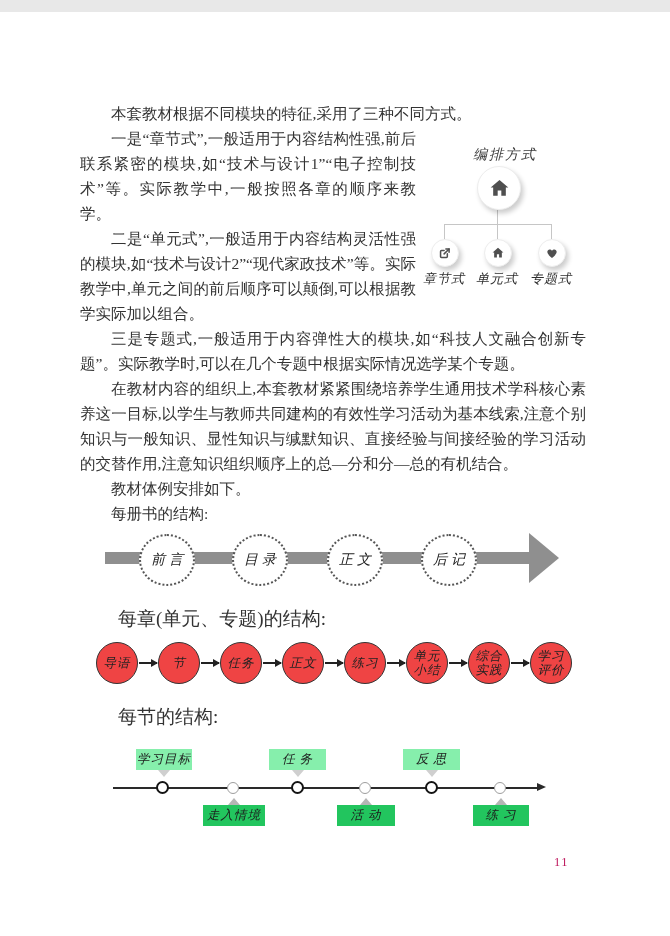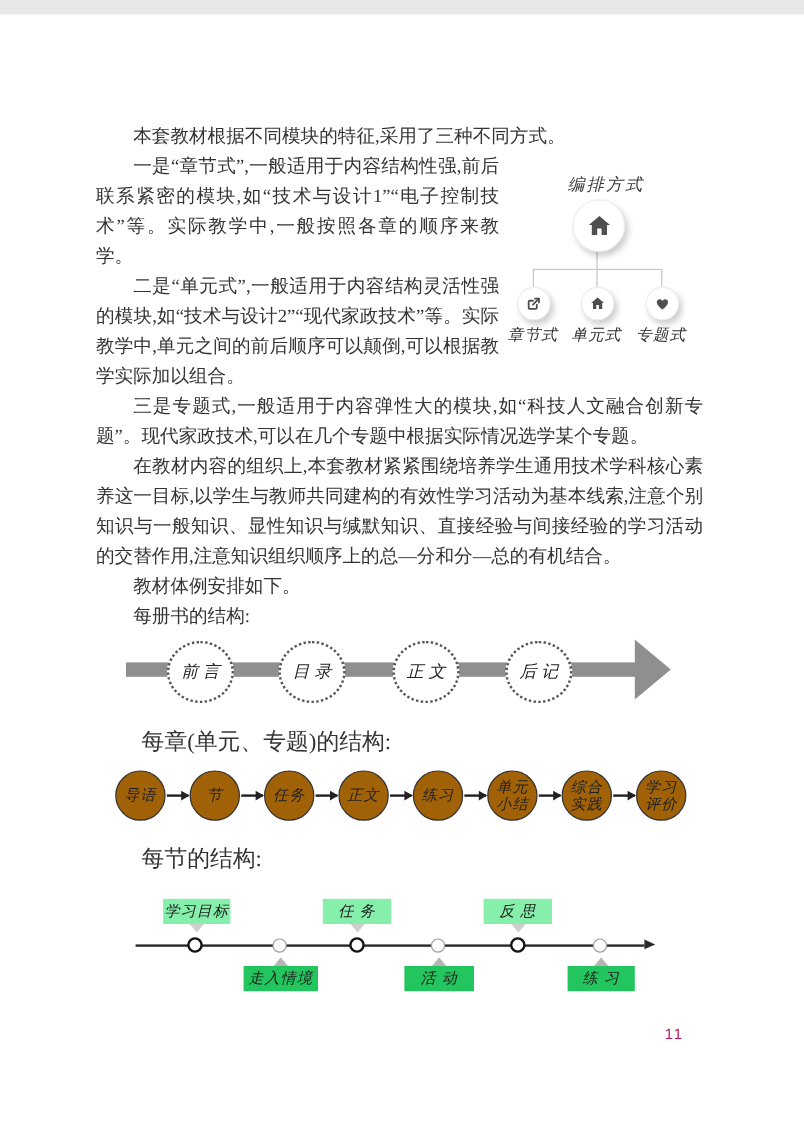--- a/index.html
+++ b/index.html
@@ -44,21 +44,21 @@
              border-left:30px solid #8f8f8f; }
   .d1-node { position:absolute; top:10px; width:48px; height:48px; border-radius:50%;
              border:2px dotted #555; background:#fff; display:flex; align-items:center; justify-content:center;
              font-size:14px; font-style:italic; letter-spacing:4px; padding-left:4px; box-sizing:content-box;
              color:#222; }
   .d1-n1 { left:44px; } .d1-n2 { left:137px; } .d1-n3 { left:232px; } .d1-n4 { left:326px; }
 
   
   .d2 { position:absolute; left:96px; top:628px; width:476px; height:46px;
         display:flex; align-items:center; }
-  .d2-node { width:42px; height:42px; border:1.4px solid #333; border-radius:50%; background:#a16207;
+  .d2-node { width:42px; height:42px; border:1.4px solid #333; border-radius:50%; background:#ef4444;
              display:flex; align-items:center; justify-content:center; text-align:center;
              font-size:12.5px; line-height:14px; font-style:italic; color:#222;
              white-space:pre-line; letter-spacing:1px; flex:0 0 auto; box-sizing:border-box; }
   .d2-link { flex:1 1 auto; height:1.5px; background:#222; position:relative; margin:0 1px; }
   .d2-link::after { content:""; position:absolute; right:-1px; top:-3.4px; width:0; height:0;
                     border-top:4px solid transparent; border-bottom:4px solid transparent;
                     border-left:7px solid #222; }
 
   
   .d3 { position:absolute; left:110px; top:726px; width:470px; height:98px; }
@@ -82,21 +82,21 @@
                   border-left:6px solid transparent; border-right:6px solid transparent;
                   border-bottom:7px solid #b5b5b5; }
   .co-goal { left:26px;  width:56px; }
   .co-task { left:159px; width:57px; }
   .co-reflect { left:293px; width:57px; }
   .co-context { left:93px;  width:62px; }
   .co-activity { left:227px; width:58px; }
   .co-practice { left:363px; width:56px; }
 
   
-  .page-num { position:absolute; left:554px; top:843px; font-family:Liberation Sans, sans-serif;
+  .page-num { position:absolute; left:554px; top:843px; font-family:Liberation Serif, serif;
               font-size:12.5px; color:#be185d; letter-spacing:1.5px; }
 
   svg { display:block; }
 </style>
 </head>
 <body>
 
 <div class="page">
 
   <div class="prose">
@@ -142,21 +142,21 @@
         </span>
       </div>
 
       <div class="fig-label fl-1">章节式</div>
       <div class="fig-label fl-2">单元式</div>
       <div class="fig-label fl-3">专题式</div>
     </div>
 
     <p>一是“章节式”,一般适用于内容结构性强,前后联系紧密的模块,如“技术与设计1”“电子控制技术”等。实际教学中,一般按照各章的顺序来教学。</p>
     <p>二是“单元式”,一般适用于内容结构灵活性强的模块,如“技术与设计2”“现代家政技术”等。实际教学中,单元之间的前后顺序可以颠倒,可以根据教学实际加以组合。</p>
-    <p>三是专题式,一般适用于内容弹性大的模块,如“科技人文融合创新专题”。现代家政技术,可以在几个专题中根据实际情况选学某个专题。</p>
+    <p>三是专题式,一般适用于内容弹性大的模块,如“科技人文融合创新专题”。实际教学时,可以在几个专题中根据实际情况选学某个专题。</p>
     <p>在教材内容的组织上,本套教材紧紧围绕培养学生通用技术学科核心素养这一目标,以学生与教师共同建构的有效性学习活动为基本线索,注意个别知识与一般知识、显性知识与缄默知识、直接经验与间接经验的学习活动的交替作用,注意知识组织顺序上的总—分和分—总的有机结合。</p>
     <p>教材体例安排如下。</p>
     <p>每册书的结构:</p>
   </div>
 
   <div class="d1">
     <div class="d1-bar"></div>
     <div class="d1-head"></div>
     <div class="d1-node d1-n1">前言</div>
     <div class="d1-node d1-n2">目录</div>

